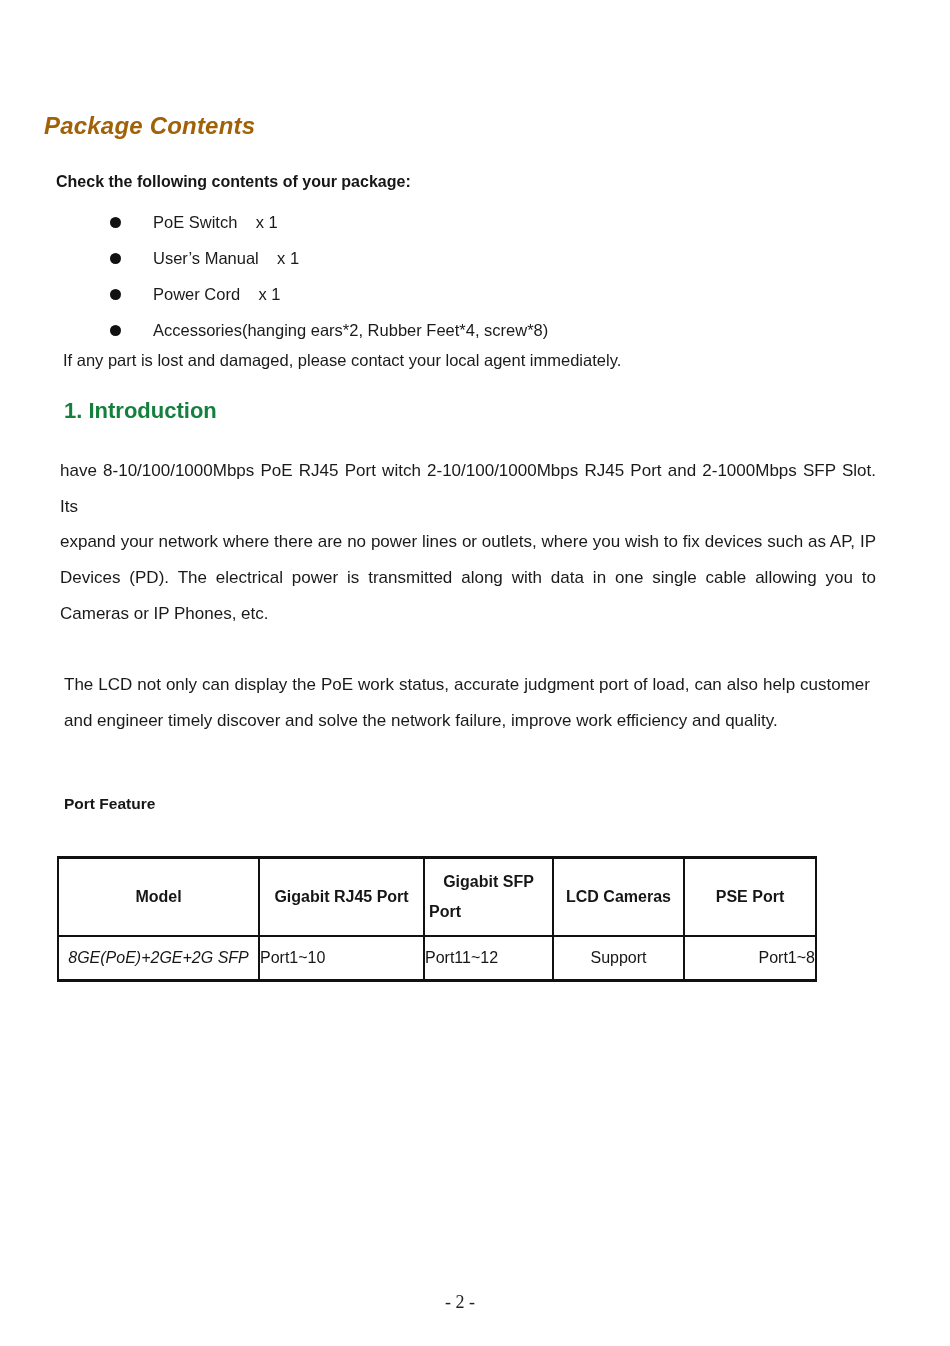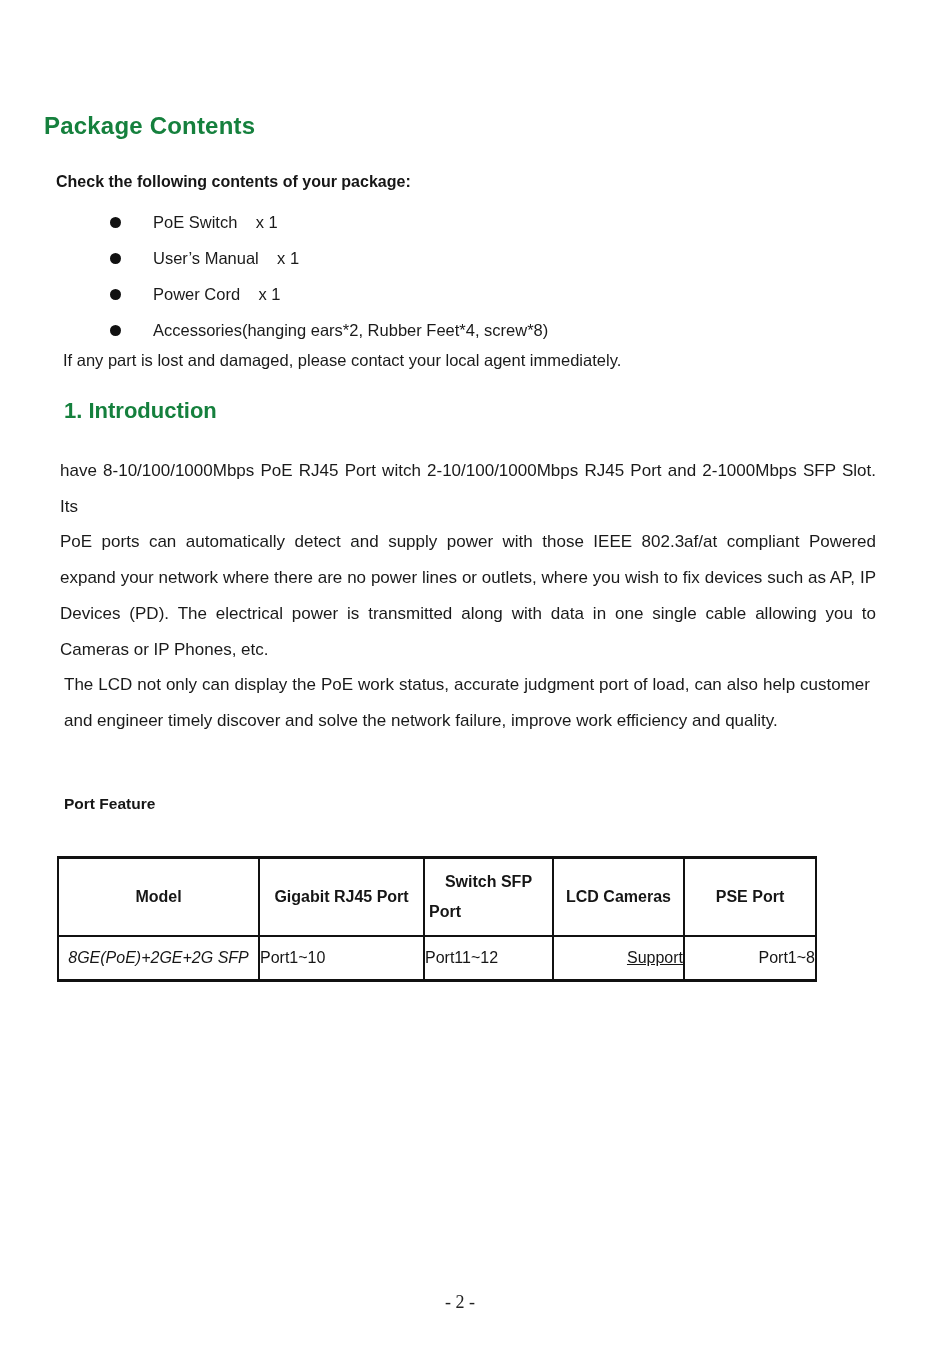--- a/index.html
+++ b/index.html
@@ -15,21 +15,22 @@
     color: #1a1a1a;
     overflow: hidden;
   }
   .abs { position: absolute; }
 
   .doc-title {
     left: 44px; top: 112px;
     font-size: 24px;
     font-weight: bold;
     letter-spacing: 0.2px;
-    color: #15803d;
+    color: #a16207;
+    font-style: italic;
   }
   .check-line {
     left: 56px; top: 173px;
     font-size: 16px;
     font-weight: bold;
     color: #161616;
   }
   .pkg-list {
     left: 110px; top: 204px;
     width: 700px;
@@ -114,21 +115,21 @@
   table.feature td {
     height: 42px;
     vertical-align: middle;
     font-weight: normal;
   }
   .th-sfp-line1 { text-align: center; line-height: 30px; }
   .th-sfp-line2 { text-align: left; padding-left: 4px; line-height: 30px; }
   .td-model { text-align: center; font-style: italic; }
   .td-rj45 { text-align: left; padding-left: 13px; }
   .td-sfp  { text-align: left; padding-left: 14px; }
-  .td-lcd  { text-align: right; vertical-align: top; padding-left: 8px; padding-top: 1px; text-decoration: underline; }
+  .td-lcd  { text-align: center; vertical-align: top; padding-left: 8px; padding-top: 1px; }
   .td-pse  { text-align: right; }
 
   .page-number {
     left: 0; top: 1292px;
     width: 920px;
     text-align: center;
     font-family: "Liberation Serif", serif;
     font-size: 18px;
     color: #222;
   }
@@ -158,21 +159,20 @@
     <span class="pre">Accessories(hanging ears*2, Rubber Feet*4, screw*8)</span>
   </div>
 </div>
 
 <div class="abs lost-line">If any part is lost and damaged, please contact your local agent immediately.</div>
 
 <div class="abs intro-heading">1. Introduction</div>
 
 <div class="abs para1">
   <div class="jline">have 8-10/100/1000Mbps PoE RJ45 Port witch 2-10/100/1000Mbps RJ45 Port and 2-1000Mbps SFP Slot. Its</div>
-  <div class="jline">PoE ports can automatically detect and supply power with those IEEE 802.3af/at compliant Powered</div>
   <div class="jline">expand your network where there are no power lines or outlets, where you wish to fix devices such as AP, IP</div>
   <div class="jline">Devices (PD). The electrical power is transmitted along with data in one single cable allowing you to</div>
   <div class="nline">Cameras or IP Phones, etc.</div>
 </div>
 
 <div class="abs para2">
   <div class="jline">The LCD not only can display the PoE work status, accurate judgment port of load, can also help customer</div>
   <div class="nline">and engineer timely discover and solve the network failure, improve work efficiency and quality.</div>
 </div>
 
@@ -184,21 +184,21 @@
     <col style="width:165px">
     <col style="width:129px">
     <col style="width:131px">
     <col style="width:132px">
   </colgroup>
   <tbody>
       <tr>
     <th>Model</th>
     <th>Gigabit RJ45 Port</th>
     <th>
-      <div class="th-sfp-line1">Switch SFP</div>
+      <div class="th-sfp-line1">Gigabit SFP</div>
       <div class="th-sfp-line2">Port</div>
     </th>
     <th>LCD Cameras</th>
     <th>PSE Port</th>
   </tr>
   <tr>
     <td class="td-model">8GE(PoE)+2GE+2G SFP</td>
     <td class="td-rj45">Port1~10</td>
     <td class="td-sfp">Port11~12</td>
     <td class="td-lcd">Support</td>

